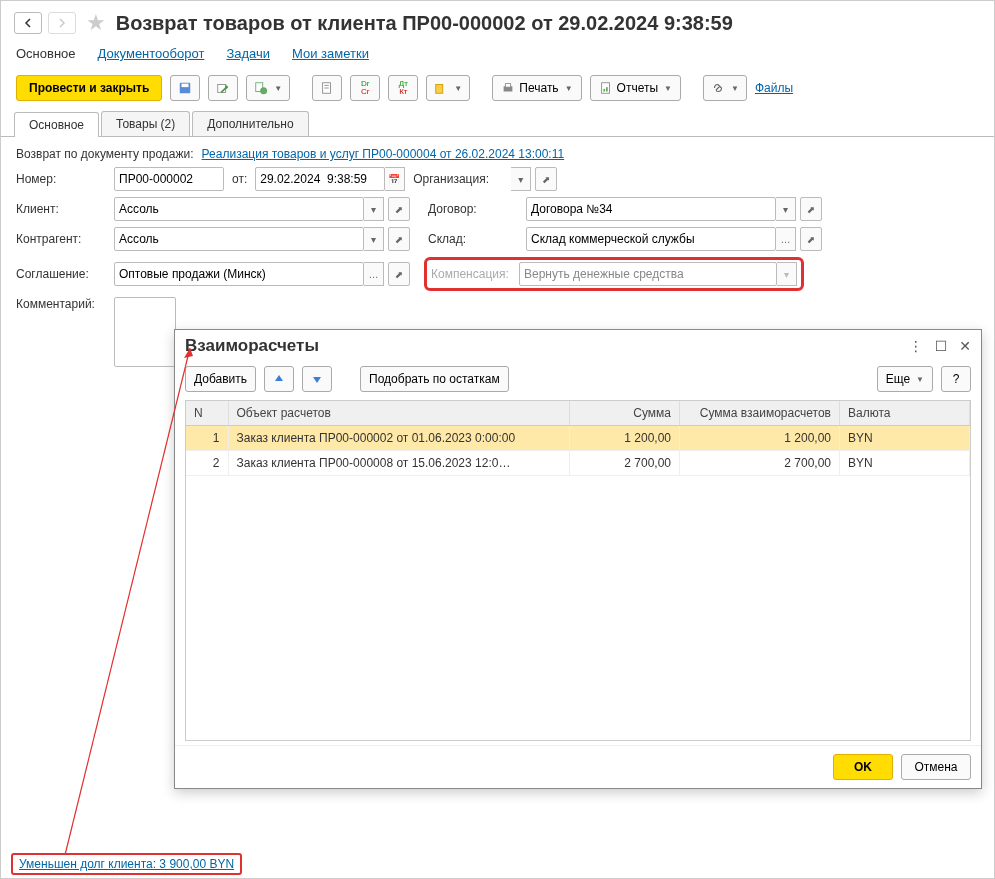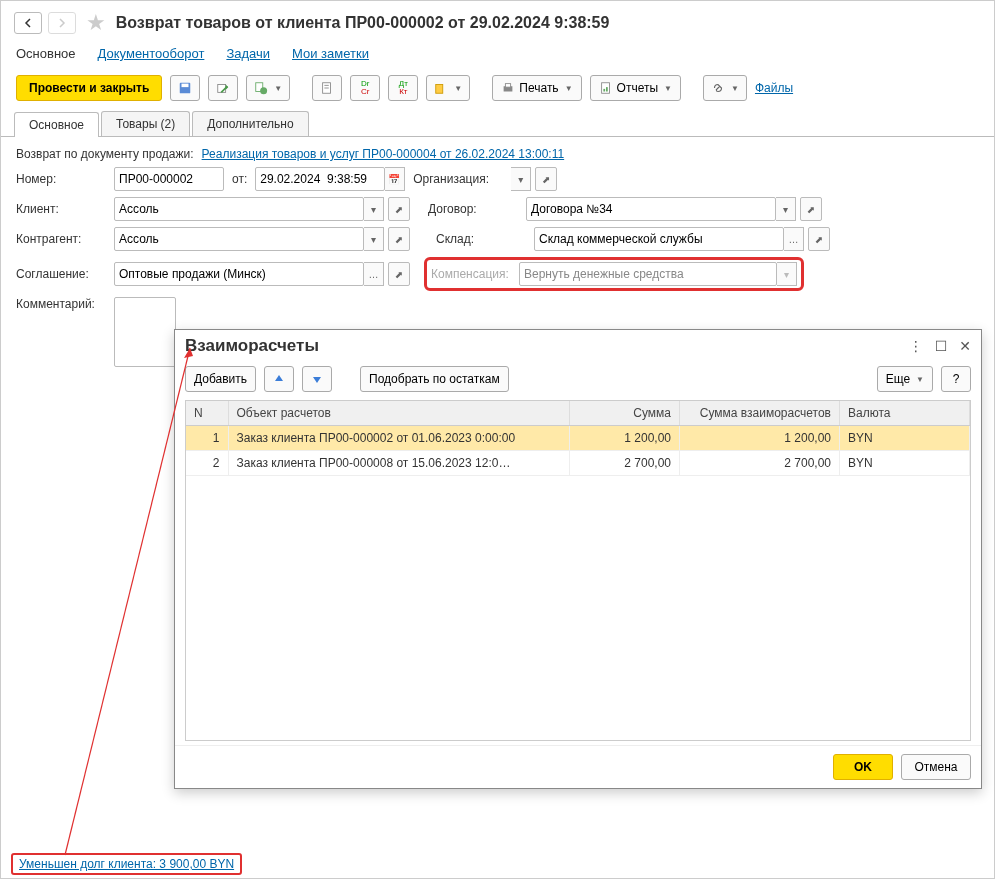--- a/index.html
+++ b/index.html
@@ -1,21 +1,21 @@
 <!DOCTYPE html>
 <html><head>
 <meta charset="utf-8">
 <style>
   * { box-sizing: border-box; font-family: Arial, sans-serif; }
   body { margin: 0; background: #fff; font-size: 12px; color: #333; width: 995px; height: 879px; position: relative; overflow: hidden;}
   .topbar { display: flex; align-items: center; padding: 10px 14px 0 14px; gap: 6px; }
   .nav-btn { width: 28px; height: 22px; border: 1px solid #bbb; background: #fff; display:flex; align-items:center; justify-content:center; cursor:pointer; border-radius:3px;}
   .nav-btn svg { width:10px; height:10px; }
   .star-icon { color:#ccc; font-size:22px; margin: 0 4px; }
-  .title { font-size: 16px; font-weight: bold; color:#333; }
+  .title { font-size: 20px; font-weight: bold; color:#333; }
   .menu-links { display:flex; gap:22px; padding: 10px 16px 8px 16px; font-size:13px;}
   .menu-links .current { color:#333; text-decoration:none; }
   .menu-links a { color:#0066aa; text-decoration:underline; cursor:pointer;}
   .toolbar { display:flex; align-items:center; gap:8px; padding: 6px 16px; flex-wrap:wrap;}
   .btn { height:26px; border:1px solid #aaa; background:#fafafa; border-radius:3px; padding: 0 8px; display:inline-flex; align-items:center; gap:4px; cursor:pointer; font-size:12px;}
   .btn-yellow { background: #ffdd00; border-color:#e0b000; font-weight:bold; padding:0 12px;}
   .btn-icon { width:30px; justify-content:center; padding:0;}
   .btn .caret { font-size:8px; color:#666; margin-left:2px;}
   .link { color:#0066aa; text-decoration:underline; cursor:pointer;}
   .tabs { display:flex; border-bottom:1px solid #bbb; padding-left:14px; margin-top:4px;}
@@ -193,21 +193,21 @@
     </div>
   </div>
 
   <div class="row">
     <span class="lbl">Контрагент:</span>
     <div class="inp-wrap">
       <input class="inp" style="width: 250px;" value="Ассоль">
       <div class="inp-btn">▾</div>
       <div class="inp-btn ext">⬈</div>
     </div>
-    <span class="lbl-r" style="width:90px;margin-left:18px">Склад:</span>
+    <span class="lbl-r" style="width:90px;margin-left:10px">Склад:</span>
     <div class="inp-wrap">
       <input class="inp" style="width: 250px;" value="Склад коммерческой службы">
       <div class="inp-btn">…</div>
       <div class="inp-btn ext">⬈</div>
     </div>
   </div>
 
   <div class="row">
     <span class="lbl">Соглашение:</span>
     <div class="inp-wrap">

